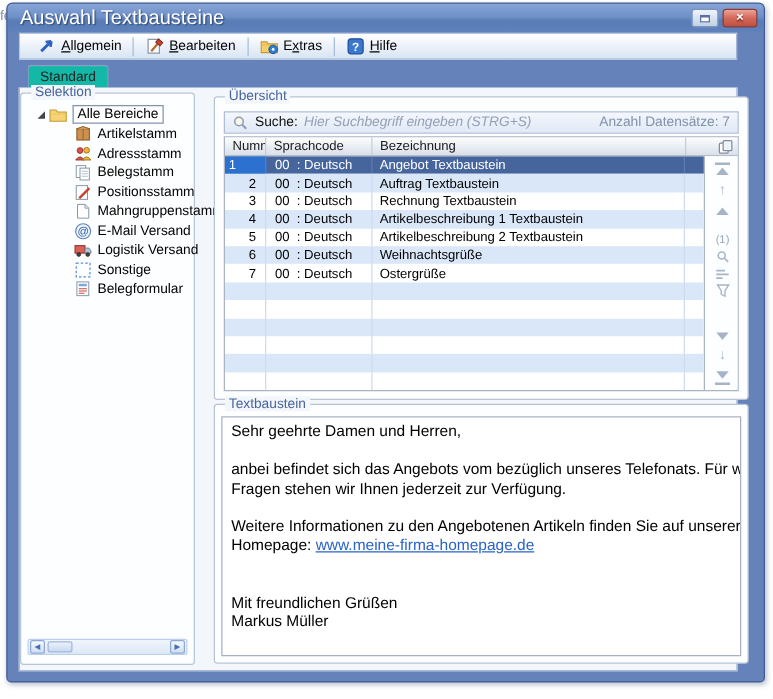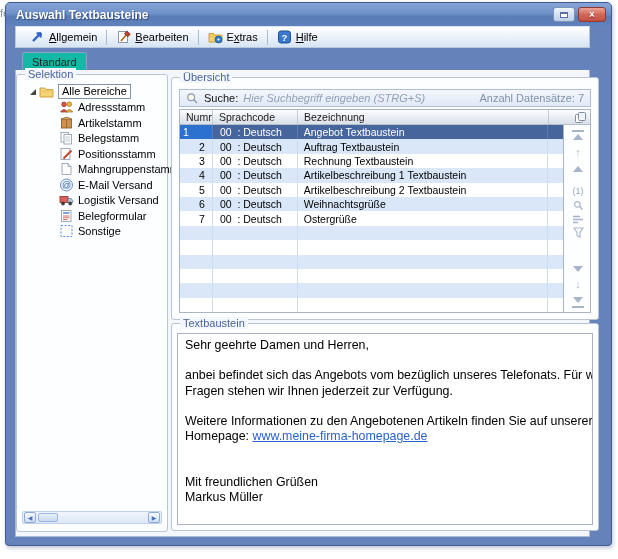--- a/index.html
+++ b/index.html
@@ -7,21 +7,21 @@
   .stage { position:relative; width:618px; height:559px; background:#ffffff; overflow:hidden;
            font-family:"Liberation Sans", sans-serif; font-size:11px; color:#000; }
   .bg-artifact { position:absolute; left:0; top:7px; color:#8b95a6; font-size:11px; z-index:0; }
 
   
   .window { position:absolute; left:5px; top:2px; width:607px; height:544px; z-index:1;
             border:1px solid #3f5a90; border-radius:5px 5px 4px 4px;
             box-shadow:1px 2px 4px rgba(60,80,120,.35); background:#6583ba; overflow:hidden; }
   .titlebar { height:23px; display:flex; align-items:center; padding:0 5px 0 10px;
               background:linear-gradient(180deg,#87a4d8 0%,#6f91c8 45%,#587cb6 60%,#6081bc 100%); }
-  .titlebar .title { flex:1; color:#fff; font-weight:bold; font-size:12px;
+  .titlebar .title { flex:1; color:#fff; font-weight:normal; font-size:16px;
                      text-shadow:1px 1px 1px rgba(30,50,90,.7); }
   .win-btns { display:flex; gap:3px; align-items:center; }
   .btn-restore { width:22px; height:15px; border:1px solid #7d93b8; border-radius:3px;
                  background:linear-gradient(180deg,#eef4fc,#bfd0e7); display:flex; align-items:center; justify-content:center; }
   .btn-restore .glyph { width:8px; height:6px; background:#fff; border:1px solid #5a70a0; border-top:2px solid #5a70a0; }
   .btn-close { width:28px; height:15px; border:1px solid #8e3a33; border-radius:3px;
                background:linear-gradient(180deg,#eba396,#d2685a 50%,#c0503f);
                color:#fff; font-weight:bold; font-size:10px; line-height:13px; text-align:center;
                text-shadow:0 1px 1px rgba(80,10,10,.6); }
 
@@ -42,21 +42,21 @@
          padding:3px 9px 2px 9px; font-size:11px; color:#222; }
 
   
   .client { position:relative; height:467px; background:#f3f6fb; border:1px solid #a9bbd8; border-top:none; }
 
   .groupbox { position:absolute; border:1px solid #b9c4d4; border-radius:3px; background:#fdfeff; }
   .gb-label { position:absolute; top:-7px; left:8px; background:#f3f6fb; padding:0 3px;
               color:#49649c; font-size:11px; line-height:12px; }
 
   
-  .gb-selektion { left:0px; top:4px; width:152px; height:458px; }
+  .gb-selektion { left:0px; top:4px; width:140px; height:458px; }
   .tree { position:absolute; left:4px; right:4px; top:9px; }
   .tree-row { height:15.5px; display:flex; align-items:center; }
   .expander { width:0; height:0; border-left:6px solid transparent; border-bottom:6px solid #444;
               margin-left:9px; margin-right:3px; }
   .tree-icon { width:15px; height:14px; margin-right:4px; flex:0 0 auto; }
   .root-label { border:1px solid #8494ac; background:#fff; padding:0px 3px 1px 3px; font-size:11px; }
   .tree-child { padding-left:38px; }
   .tree-label { font-size:11px; white-space:nowrap; }
 
   .hscroll { position:absolute; left:5px; right:5px; bottom:7px; height:13px;
@@ -188,37 +188,37 @@
               <span class="expander"></span>
               <svg class="tree-icon" viewBox="0 0 15 14">
                 <path d="M1 3 h4.8 l1.2 1.6 H14 v7.4 H1 z" fill="#f6d476" stroke="#c49a33" stroke-width="0.9"></path>
                 <path d="M1 6.2 h13" stroke="#e8c35c" stroke-width="0.9"></path>
               </svg>
               <span class="root-label">Alle Bereiche</span>
             </div>
 
             <div class="tree-row tree-child">
               <svg class="tree-icon" viewBox="0 0 15 14">
+                <rect x="2.5" y="3" width="10" height="9" fill="#cd9050" stroke="#8f5f2a" stroke-width="0.9"></rect>
+                <path d="M2.5 3 L7.5 1.2 L12.5 3" fill="#e0ac6e" stroke="#8f5f2a" stroke-width="0.9"></path>
+                <path d="M7.5 3 v9" stroke="#8f5f2a" stroke-width="0.7"></path>
+              </svg>
+              <span class="tree-label">Artikelstamm</span>
+            </div>
+            <div class="tree-row tree-child">
+              <svg class="tree-icon" viewBox="0 0 15 14">
                 <circle cx="5" cy="4.4" r="2.3" fill="#d9534a" stroke="#8e2e27" stroke-width="0.7"></circle>
                 <path d="M1.5 12 q3.5 -5 7 0 z" fill="#d9534a" stroke="#8e2e27" stroke-width="0.7"></path>
                 <circle cx="10.3" cy="4.2" r="2.3" fill="#f0b33c" stroke="#9a6d14" stroke-width="0.7"></circle>
                 <path d="M6.8 12 q3.5 -5 7 0 z" fill="#f0b33c" stroke="#9a6d14" stroke-width="0.7"></path>
               </svg>
               <span class="tree-label">Adressstamm</span>
             </div>
             <div class="tree-row tree-child">
               <svg class="tree-icon" viewBox="0 0 15 14">
-                <rect x="2.5" y="3" width="10" height="9" fill="#cd9050" stroke="#8f5f2a" stroke-width="0.9"></rect>
-                <path d="M2.5 3 L7.5 1.2 L12.5 3" fill="#e0ac6e" stroke="#8f5f2a" stroke-width="0.9"></path>
-                <path d="M7.5 3 v9" stroke="#8f5f2a" stroke-width="0.7"></path>
-              </svg>
-              <span class="tree-label">Artikelstamm</span>
-            </div>
-            <div class="tree-row tree-child">
-              <svg class="tree-icon" viewBox="0 0 15 14">
                 <rect x="2" y="1.5" width="7.5" height="9.5" fill="#fff" stroke="#8a97a8" stroke-width="0.8"></rect>
                 <rect x="5" y="3.5" width="7.5" height="9.5" fill="#fff" stroke="#8a97a8" stroke-width="0.8"></rect>
                 <path d="M6.3 6 h5 M6.3 8 h5 M6.3 10 h5" stroke="#aab6c4" stroke-width="0.7"></path>
               </svg>
               <span class="tree-label">Belegstamm</span>
             </div>
             <div class="tree-row tree-child">
               <svg class="tree-icon" viewBox="0 0 15 14">
                 <rect x="2" y="1.5" width="9" height="11" fill="#fff" stroke="#8a97a8" stroke-width="0.8"></rect>
                 <path d="M4.5 11.5 L12.5 3.5" stroke="#c9432f" stroke-width="2"></path>
@@ -244,31 +244,31 @@
               <svg class="tree-icon" viewBox="0 0 15 14">
                 <rect x="1" y="3.5" width="8" height="6" fill="#d9615a" stroke="#8e2e27" stroke-width="0.8"></rect>
                 <path d="M9 5.5 h3.2 l1.6 2.2 v1.8 H9 z" fill="#b9c6d6" stroke="#6c7f94" stroke-width="0.8"></path>
                 <circle cx="4" cy="10.6" r="1.5" fill="#444" stroke="#222" stroke-width="0.6"></circle>
                 <circle cx="11.2" cy="10.6" r="1.5" fill="#444" stroke="#222" stroke-width="0.6"></circle>
               </svg>
               <span class="tree-label">Logistik Versand</span>
             </div>
             <div class="tree-row tree-child">
               <svg class="tree-icon" viewBox="0 0 15 14">
+                <rect x="2" y="1.5" width="11" height="11" fill="none" stroke="#5f8fd6" stroke-width="1" stroke-dasharray="2 1.6"></rect>
+              </svg>
+              <span class="tree-label">Sonstige</span>
+            </div>
+            <div class="tree-row tree-child">
+              <svg class="tree-icon" viewBox="0 0 15 14">
                 <rect x="2.5" y="1.5" width="9.5" height="11" fill="#fff" stroke="#8a97a8" stroke-width="0.8"></rect>
                 <rect x="4" y="3" width="6.5" height="2" fill="#7da7dd"></rect>
                 <path d="M4 7 h6.5 M4 8.8 h6.5 M4 10.6 h4.5" stroke="#c04a3a" stroke-width="0.8"></path>
               </svg>
               <span class="tree-label">Belegformular</span>
-            </div>
-            <div class="tree-row tree-child">
-              <svg class="tree-icon" viewBox="0 0 15 14">
-                <rect x="2" y="1.5" width="11" height="11" fill="none" stroke="#5f8fd6" stroke-width="1" stroke-dasharray="2 1.6"></rect>
-              </svg>
-              <span class="tree-label">Sonstige</span>
             </div>
           </div>
 
           <div class="hscroll">
             <span class="sbtn">◀</span>
             <span class="sthumb"></span>
             <span class="strack"></span>
             <span class="sbtn">▶</span>
           </div>
         </div>

